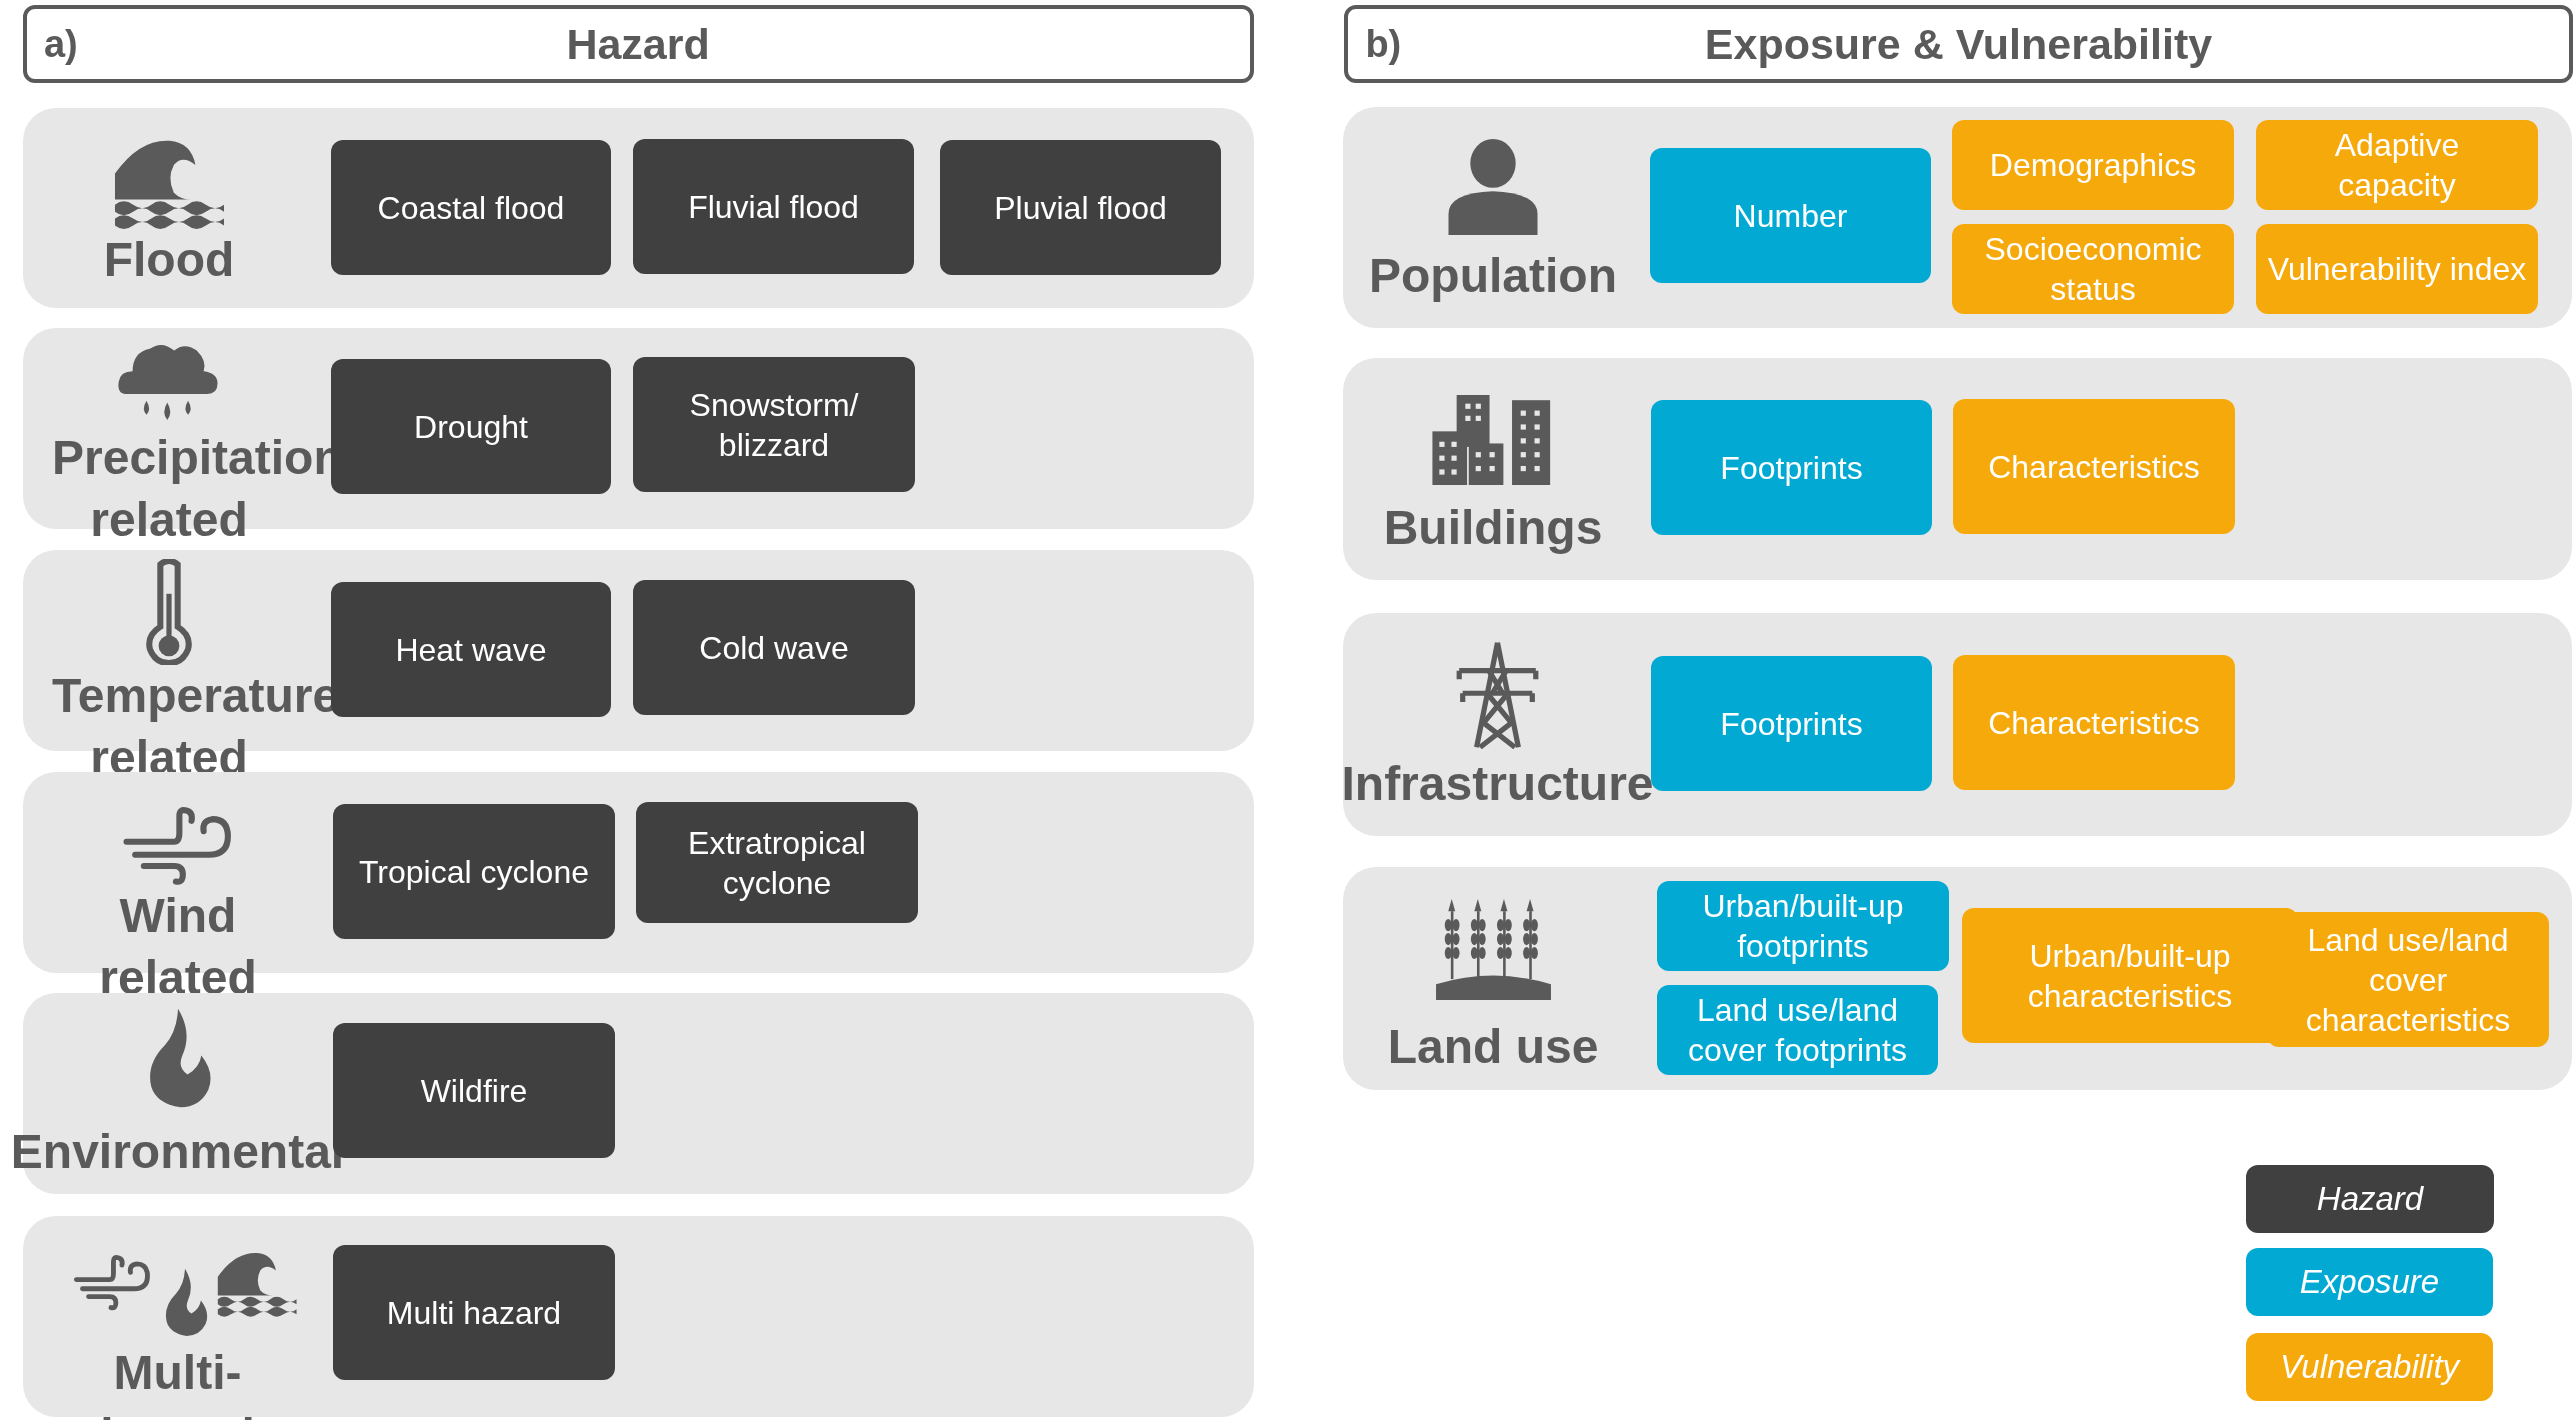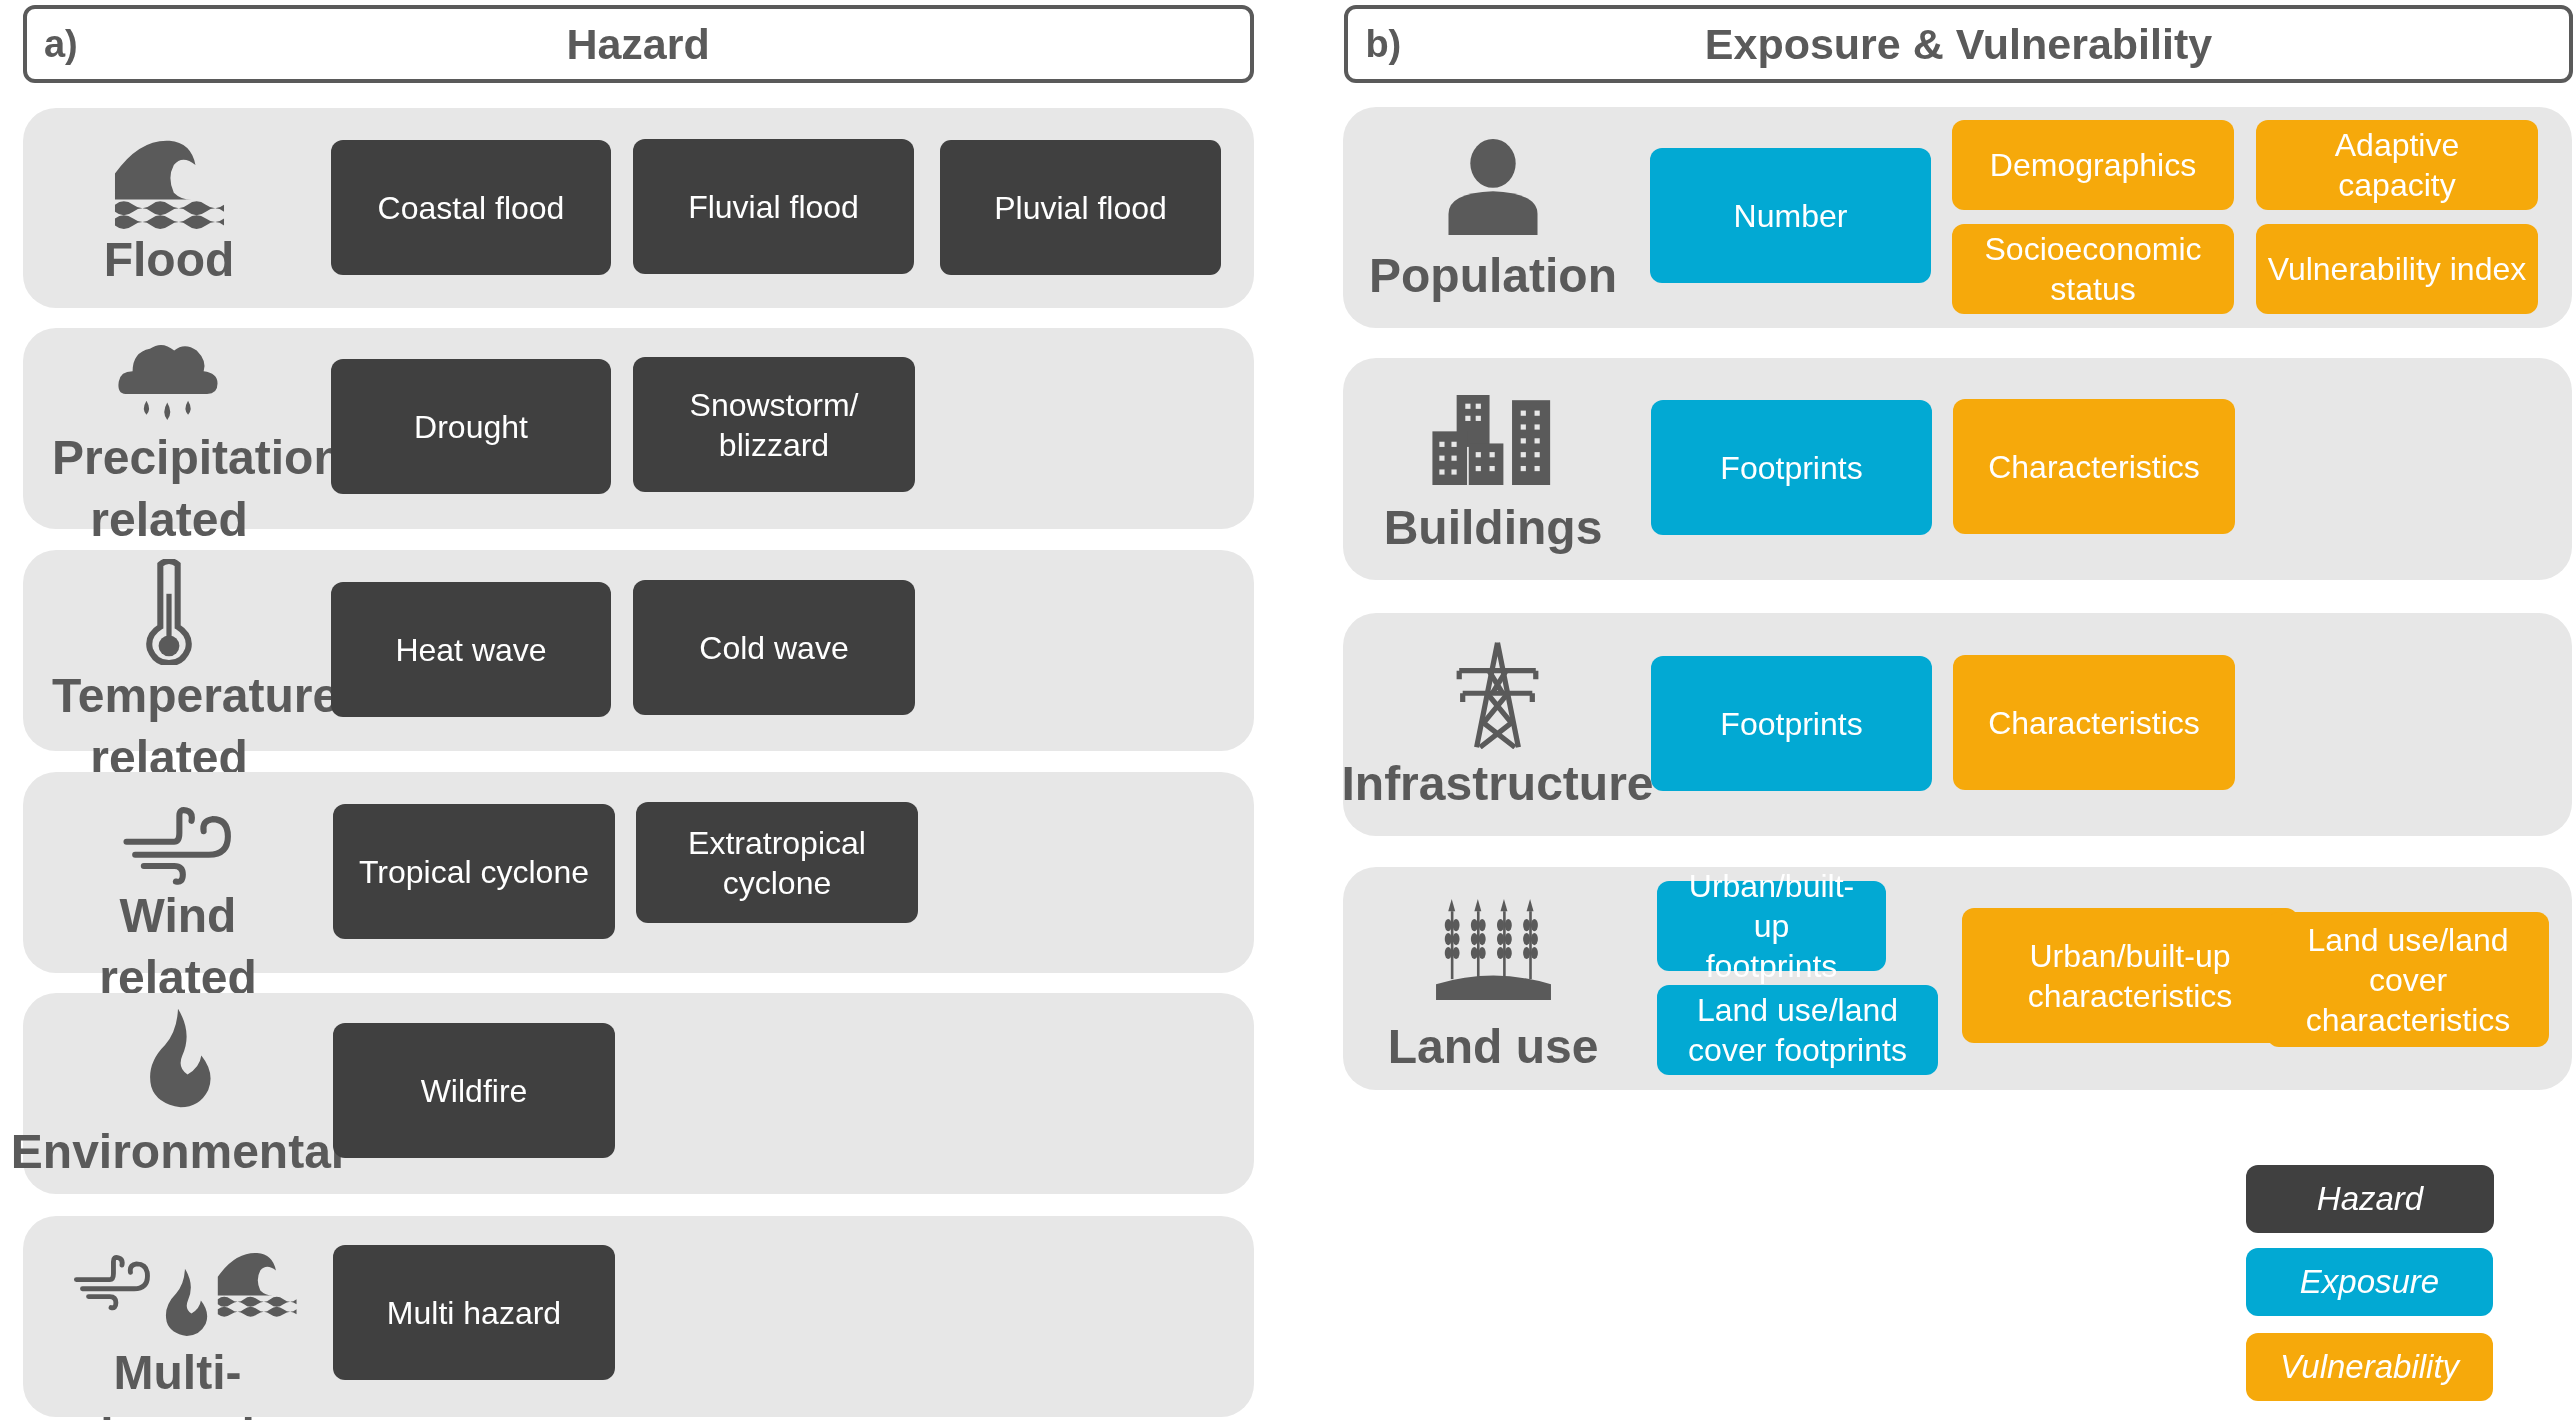--- a/index.html
+++ b/index.html
@@ -37,21 +37,21 @@
     <svg width="113" height="90" viewBox="0 0 130 104">
         <path d="M2 90 L2 40 Q30 0 65 2 Q90 4 95 30 Q80 18 70 30 Q62 45 70 62 Q78 70 90 70 L2 70 Z" fill="#5a5a5a"></path>
         <path d="M2 76 q10-8 21 0 t21 0 t21 0 t21 0 t21 0 t21 0 l0 8 q-10-8-21 0 t-21 0 t-21 0 t-21 0 t-21 0 t-21 0 z" fill="#5a5a5a"></path>
         <path d="M2 92 q10-8 21 0 t21 0 t21 0 t21 0 t21 0 t21 0 l0 8 q-10-8-21 0 t-21 0 t-21 0 t-21 0 t-21 0 t-21 0 z" fill="#5a5a5a"></path>
       </svg>
   </span>
   <span class="label">Flood</span>
 </div>
 <div class="box hz" style="left:331px; top:140px; width:280px; height:135px;">Coastal flood</div>
 <div class="box hz" style="left:633px; top:139px; width:281px; height:135px;">Fluvial flood</div>
-<div class="box hz" style="left:940px; top:140px; width:281px; height:135px;border-radius:11px;">Pluvial flood</div>
+<div class="box hz" style="left:940px; top:140px; width:281px; height:135px;">Pluvial flood</div>
 
 <div class="abs row" style="left:22.6px; top:328px; width:1231px; height:201px;"></div>
 <div class="cat" style="left:43px; top:340px; width:252px;">
   <span class="icon">
     <svg width="104" height="87" viewBox="0 0 120 100">
         <path d="M10 62 Q0 62 2 48 Q4 36 18 36 Q18 14 38 10 Q52 0 66 12 Q78 2 92 12 Q104 24 100 36 Q116 38 116 50 Q116 62 104 62 Z" fill="#5a5a5a"></path>
         <path d="M34 70 q-6 10 0 16 q6-6 0-16z M58 72 q-7 12 0 20 q7-8 0-20z M82 70 q-6 10 0 16 q6-6 0-16z" fill="#5a5a5a"></path>
       </svg>
   </span>
   <span class="label" style="width:234px;">Precipitation related</span>
@@ -220,21 +220,21 @@
             <path d="M18 0 L22 14 L14 14 Z"></path>
           </g>
           <use href="#stalk" x="30"></use>
           <use href="#stalk" x="60"></use>
           <use href="#stalk" x="90"></use>
         </g>
       </svg>
   </span>
   <span class="label" style="margin-top:16px;">Land use</span>
 </div>
-<div class="box ex" style="left:1657px; top:881px; width:229px; height:90px; padding:0 35px;">Urban/built-up footprints</div>
+<div class="box ex" style="left:1657px; top:881px; width:292px; height:90px; padding:0 35px;">Urban/built-up footprints</div>
 <div class="box ex" style="left:1657px; top:985px; width:281px; height:90px; padding:0 17.4px;">Land use/land cover footprints</div>
 <div class="box vu" style="left:1962px; top:908px; width:336px; height:135px; padding:0 26px;">Urban/built-up characteristics</div>
 <div class="box vu" style="left:2267px; top:912px; width:282px; height:135px; padding:0 35px;">Land use/land cover characteristics</div>
 
 <div class="box hz legend" style="left:2246px; top:1165px; width:248px; height:68px;">Hazard</div>
 <div class="box ex legend" style="left:2246px; top:1248px; width:247px; height:68px;">Exposure</div>
 <div class="box vu legend" style="left:2246px; top:1333px; width:247px; height:68px;">Vulnerability</div>
 
 
 </body></html>

